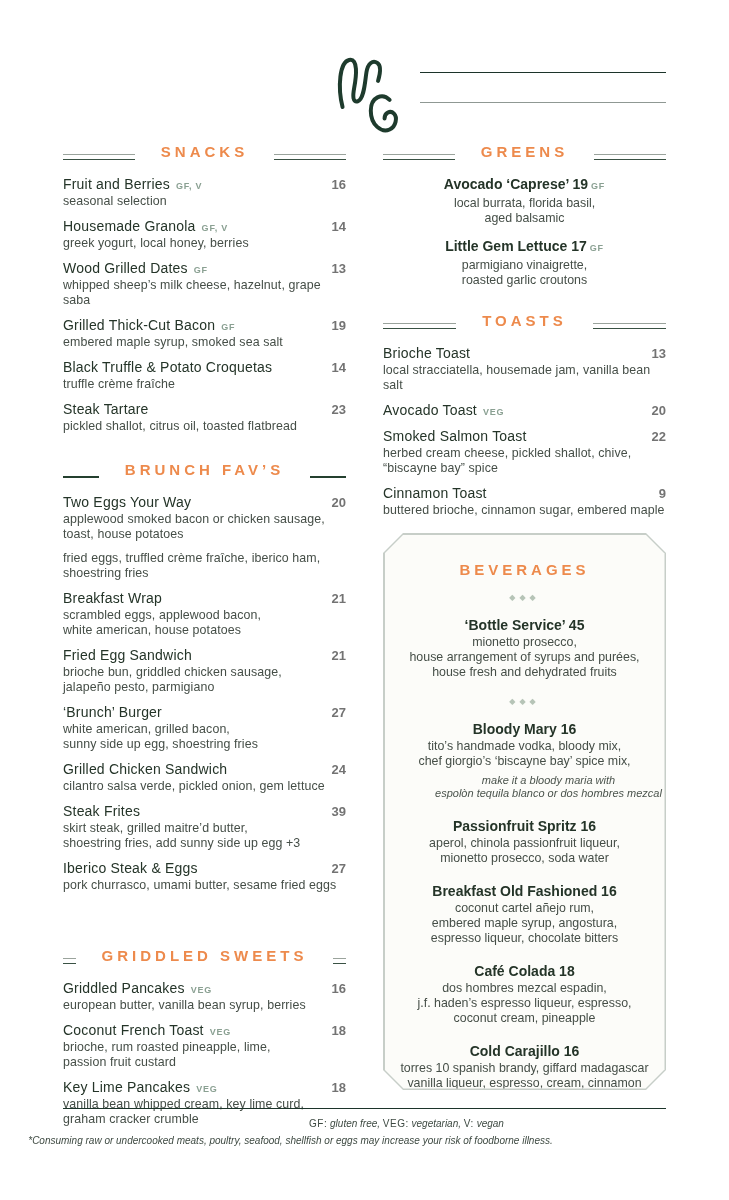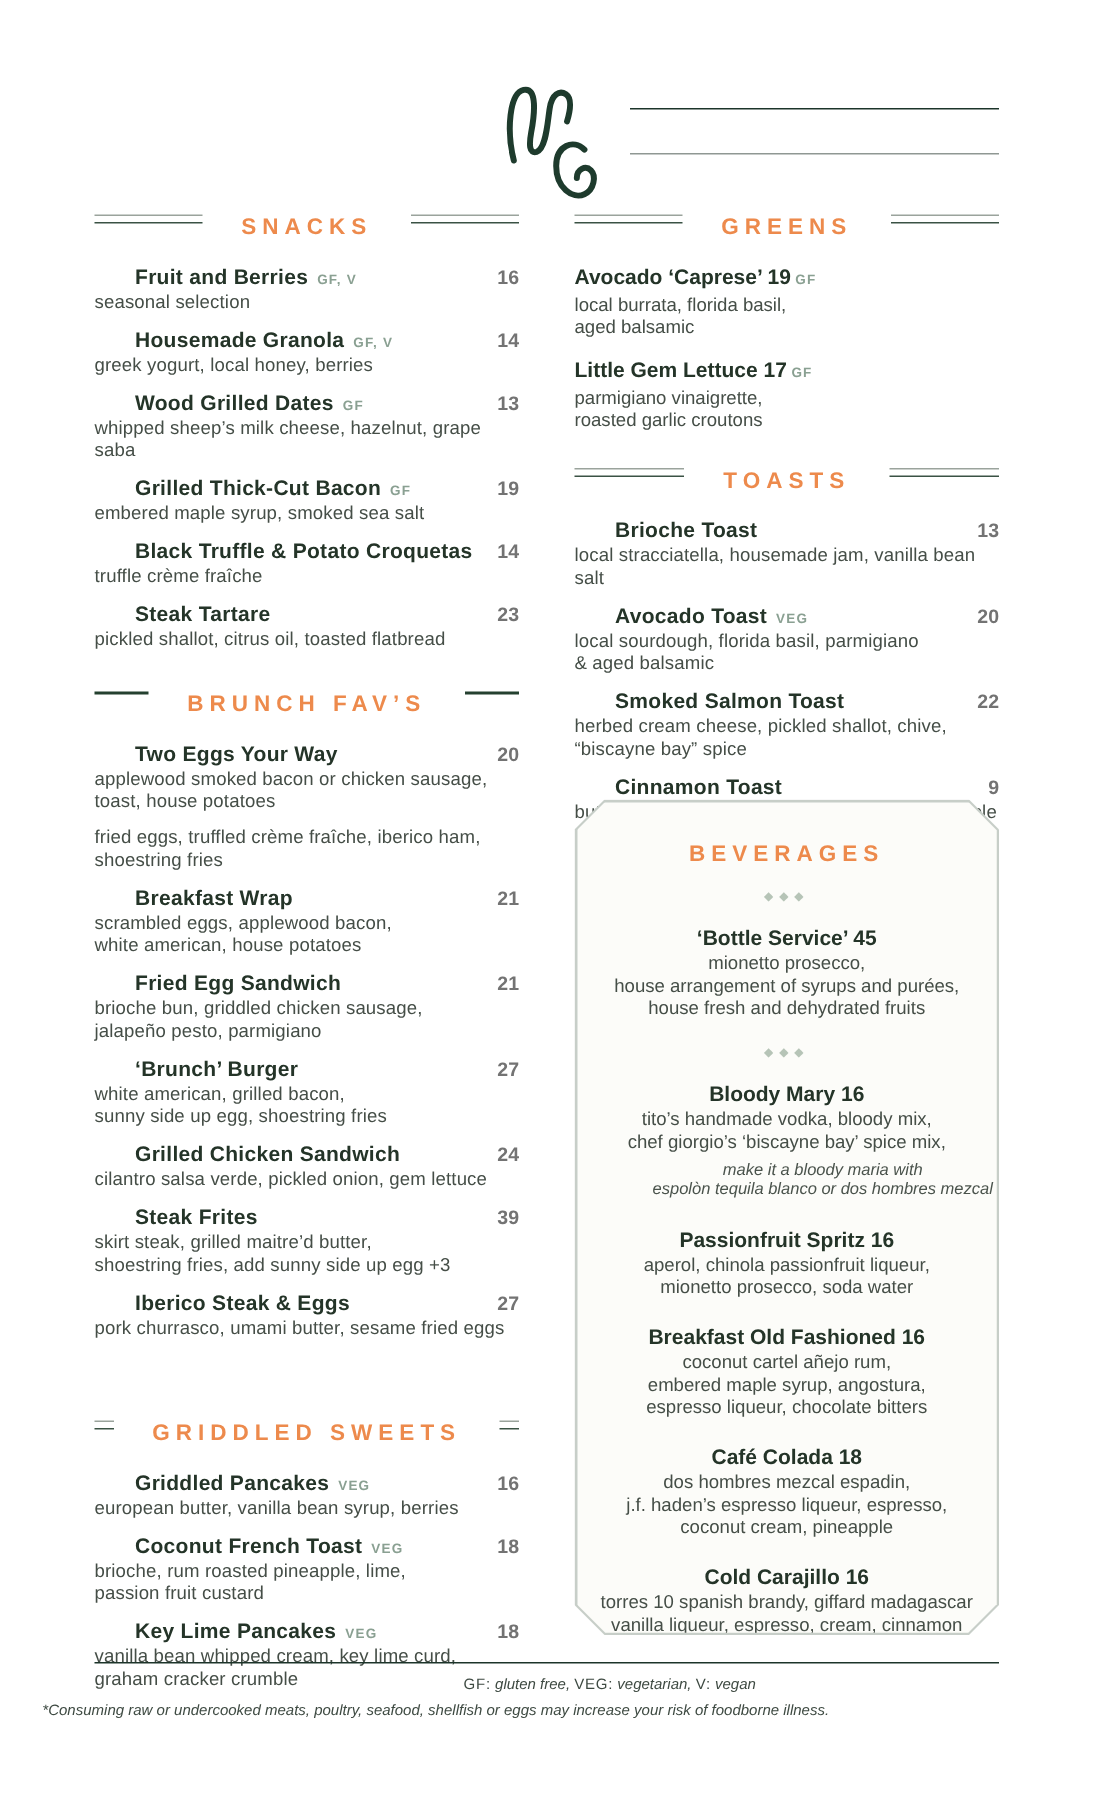--- a/index.html
+++ b/index.html
@@ -14,38 +14,38 @@
   .hdr-line-light{height:0;border-top:1px solid #8f9893;margin-top:29px;}
   .brunch-label{position:absolute;top:12px;left:1px;font-size:13px;color:#2c3b32;letter-spacing:.3px;}
   .logo-wrap{position:absolute;left:327px;top:52px;width:76px;height:84px;}
 
   
   .col{position:absolute;top:143px;width:283px;}
   .col-left{left:63px;}
   .col-right{left:383px;}
 
   
-  .sec-head{display:flex;align-items:flex-start;gap:26px;margin-bottom:16px;}
+  .sec-head{display:flex;align-items:flex-end;gap:26px;margin-bottom:16px;}
   .sec-title{font-size:15px;font-weight:bold;letter-spacing:4px;color:#ED8A4C;white-space:nowrap;}
   .rule-d{flex:1;height:4px;border-top:1px solid #9aa39c;border-bottom:1px solid #3a5244;}
   .rule-s{flex:1;height:0;border-top:2px solid #24402f;}
 
   
   .item{margin-bottom:9px;}
   .irow{display:flex;align-items:baseline;}
-  .iname{font-size:14px;font-weight:bold;color:#243428;line-height:17px;letter-spacing:.2px;margin-left:27px;}
+  .iname{font-size:14px;font-weight:normal;color:#243428;line-height:17px;letter-spacing:.2px;}
   .itag{margin-left:6px;font-size:9px;color:#8AA092;letter-spacing:.8px;font-weight:bold;}
   .iprice{margin-left:auto;font-size:13px;font-weight:bold;color:#737373;}
   .idesc{font-size:12.4px;color:#454e47;line-height:15px;white-space:pre-line;margin-top:1px;letter-spacing:.1px;}
 
   .sec-gap-mid{margin-top:27px;}
   .sec-gap-big{margin-top:54px;}
 
   
-  .citem{text-align:left;margin-bottom:12px;}
+  .citem{text-align:center;margin-bottom:12px;}
   .cname{font-size:14px;font-weight:bold;color:#243428;line-height:17px;}
   .citem .itag{margin-left:3px;}
   .cdesc{font-size:12.4px;color:#454e47;line-height:15px;white-space:pre-line;margin-top:1px;}
 
   
   .bev-outer{position:absolute;left:383px;top:533px;width:283px;height:557px;
              background:#c7cec8;
              clip-path:polygon(20px 0,263px 0,283px 20px,283px 537px,263px 557px,20px 557px,0 537px,0 20px);
              filter:drop-shadow(1px 3px 2px rgba(90,100,92,.45));}
   .bev-inner{position:absolute;left:1.5px;top:1.5px;right:1.5px;bottom:1.5px;
@@ -272,22 +272,20 @@
           <span class="iprice">13</span>
         </div>
       <div class="idesc">local stracciatella, housemade jam, vanilla bean salt</div>
     </div>
     <div class="item">
       <div class="irow">
           <span class="iname">Avocado Toast</span>
           <span class="itag">VEG</span>
           <span class="iprice">20</span>
         </div>
-      <div class="idesc">local sourdough, florida basil, parmigiano
-&amp; aged balsamic</div>
     </div>
     <div class="item">
       <div class="irow">
           <span class="iname">Smoked Salmon Toast</span>
           <span class="iprice">22</span>
         </div>
       <div class="idesc">herbed cream cheese, pickled shallot, chive,
 “biscayne bay” spice</div>
     </div>
     <div class="item">

